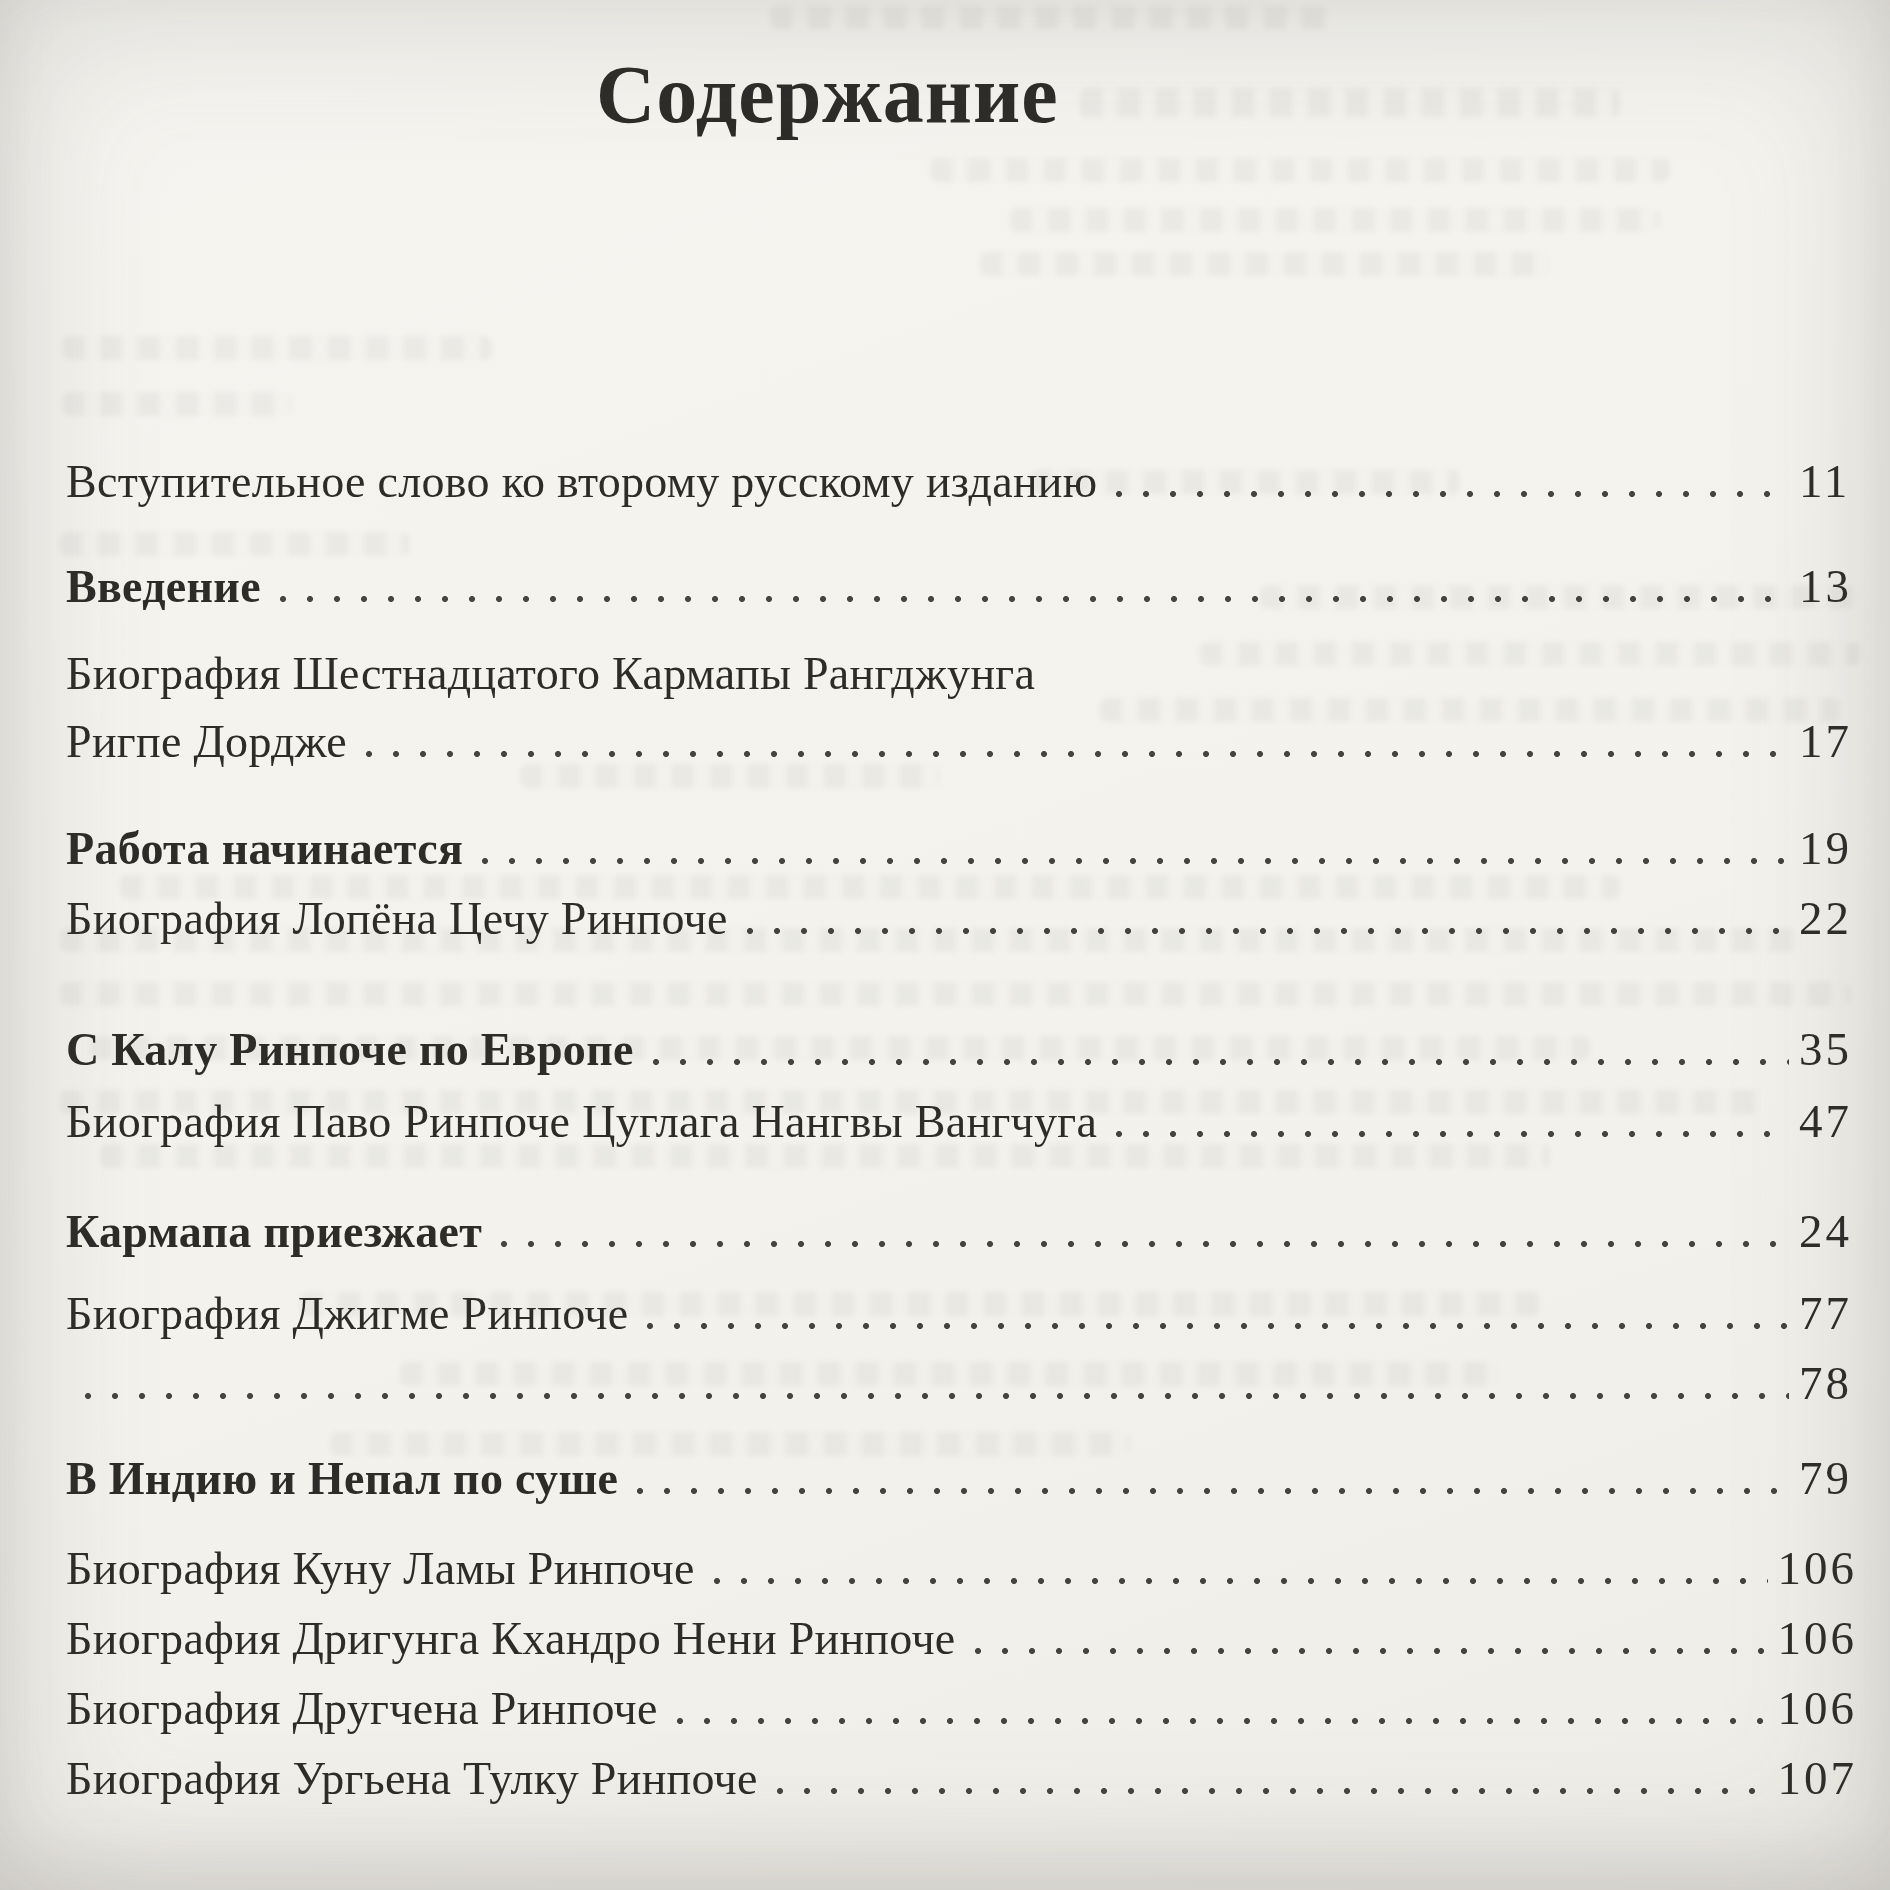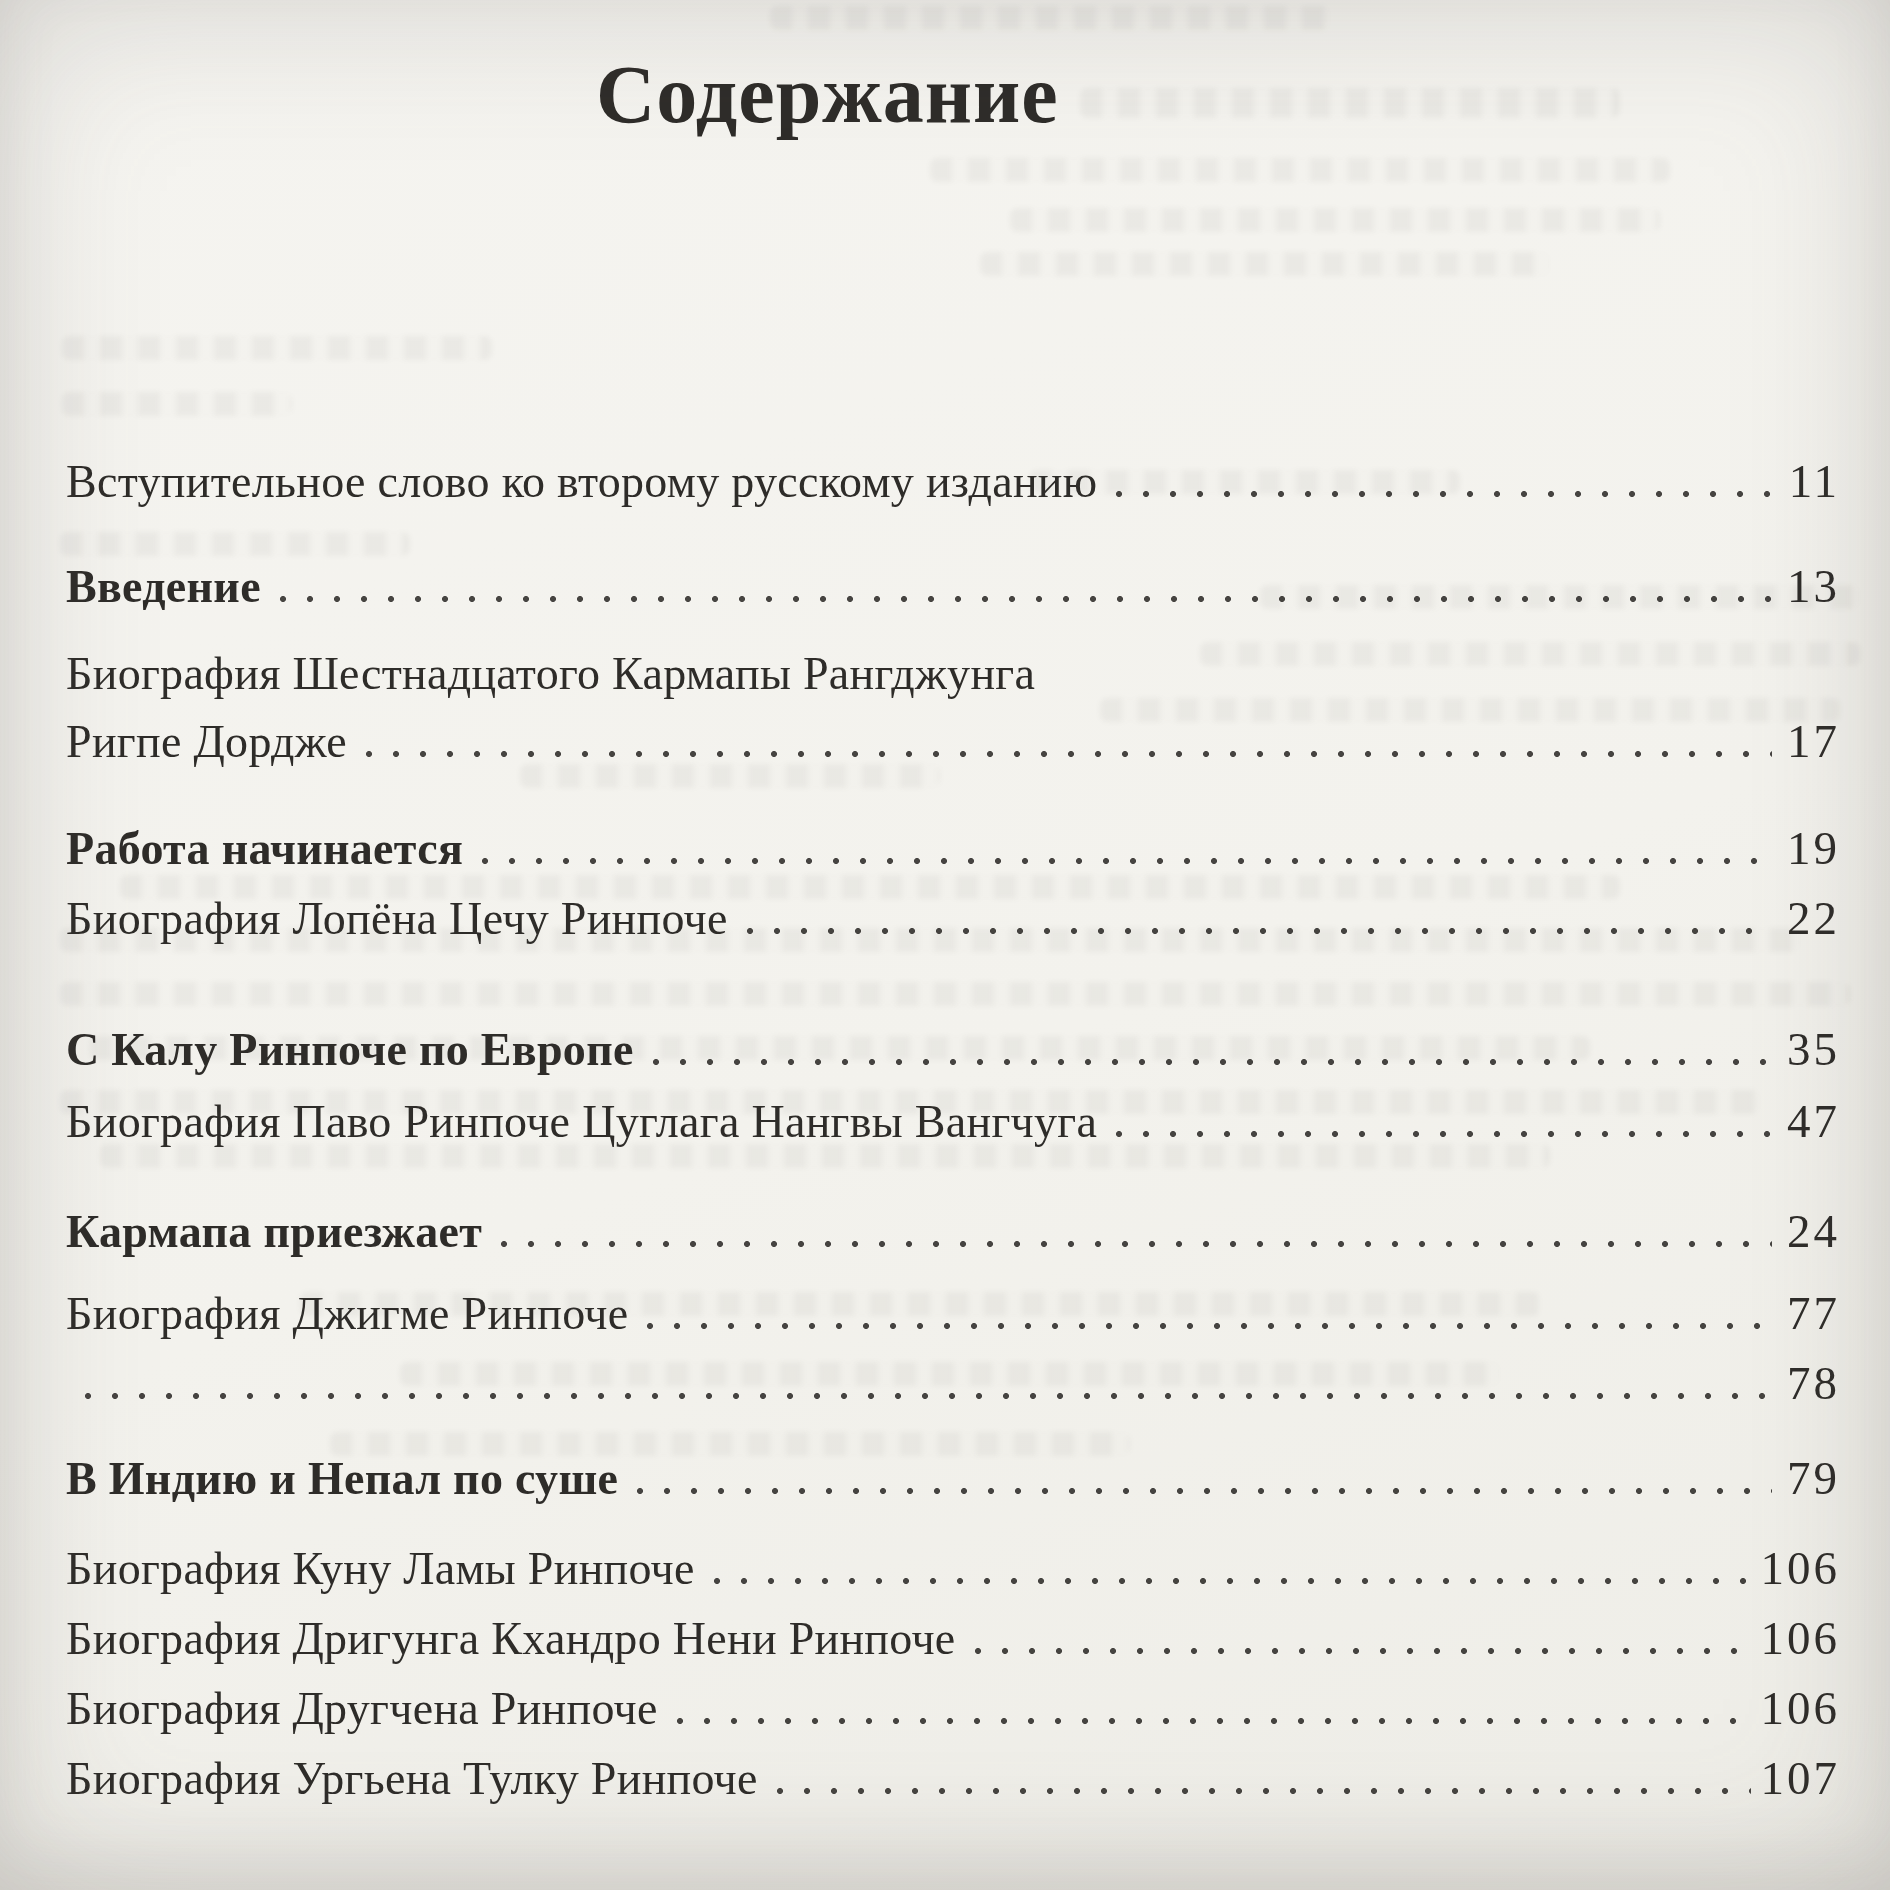--- a/index.html
+++ b/index.html
@@ -30,21 +30,21 @@
     top: 48px;
     left: 596px;
     font-size: 82px;
     font-weight: bold;
     letter-spacing: 1px;
     white-space: nowrap;
   }
   .row {
     position: absolute;
     left: 66px;
-    right: 50px;
+    right: 33px;
     display: flex;
     align-items: baseline;
     font-size: 46px;
     line-height: 1.12;
   }
   .row .label {
     white-space: nowrap;
     letter-spacing: 0.3px;
   }
   .row.bold .label {
@@ -56,21 +56,21 @@
     height: 12px;
     margin: 0 10px 8px 18px;
     background-image: radial-gradient(circle at 4px 6px, rgba(46,44,41,0.88) 2.6px, rgba(46,44,41,0) 3.4px);
     background-size: 27px 12px;
     background-repeat: repeat-x;
     background-position: left bottom;
   }
   .pagenum {
     font-size: 47px;
     min-width: 58px;
-    text-align: right;
+    text-align: left;
     letter-spacing: 3px;
     white-space: nowrap;
   }
   .noleader .label { white-space: nowrap; }
   
   .smudge {
     position: absolute;
     height: 24px;
     border-radius: 8px;
     filter: blur(2.5px);

